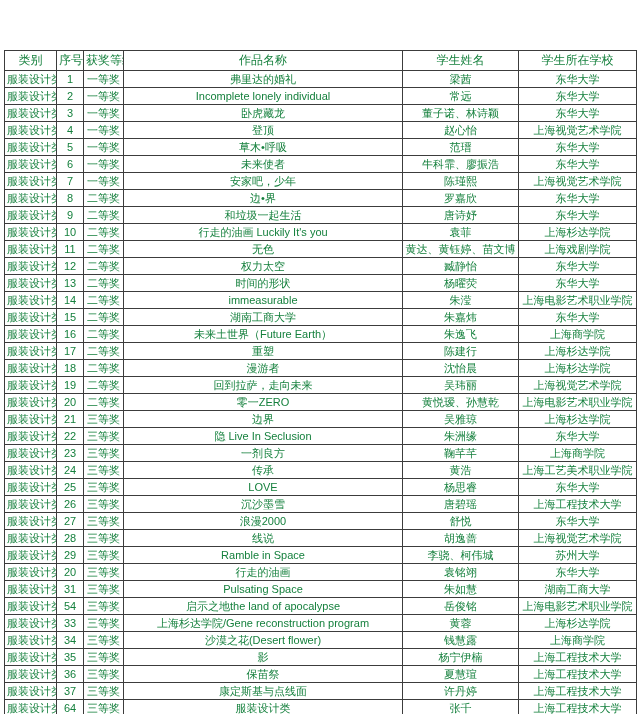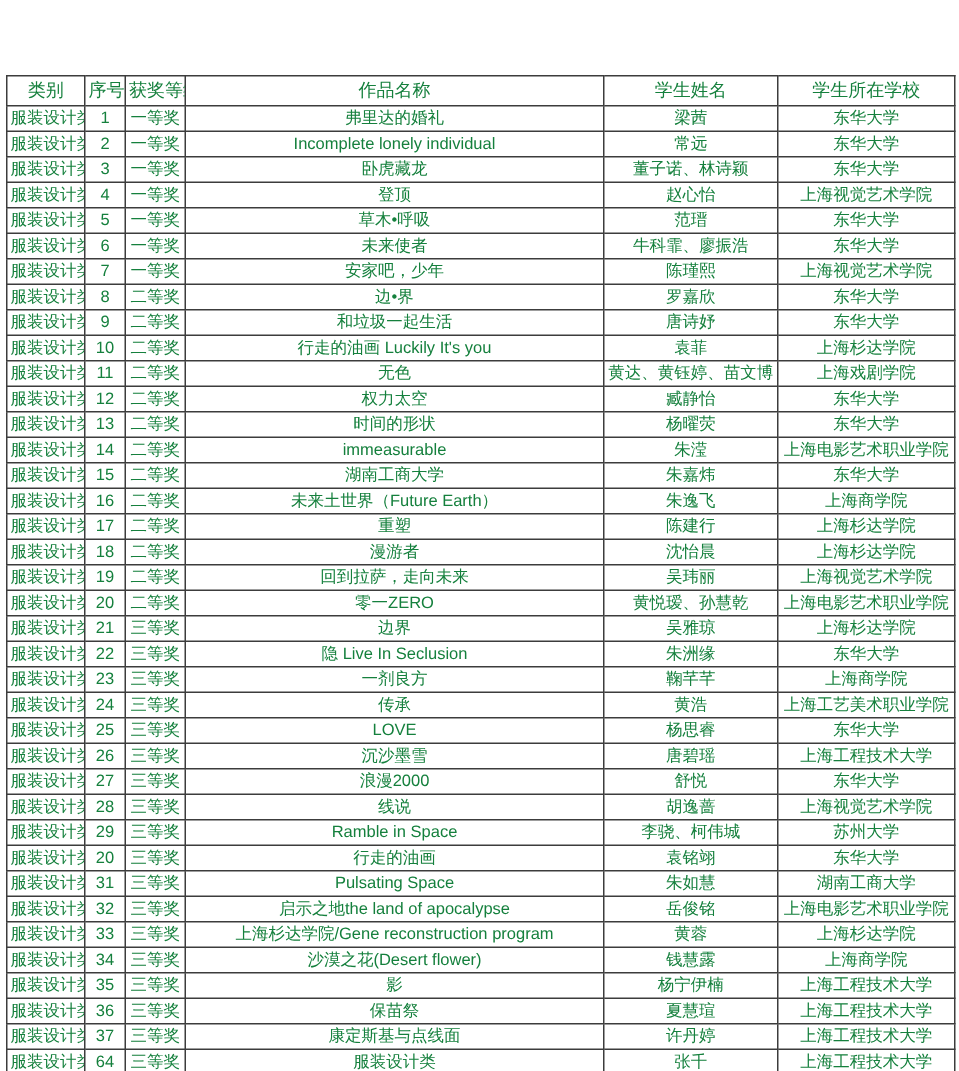--- a/index.html
+++ b/index.html
@@ -314,21 +314,21 @@
         <tr>
           <td>服装设计类</td>
           <td>31</td>
           <td>三等奖</td>
           <td>Pulsating Space</td>
           <td>朱如慧</td>
           <td>湖南工商大学</td>
         </tr>
         <tr>
           <td>服装设计类</td>
-          <td>32</td>
+          <td>54</td>
           <td>三等奖</td>
           <td>启示之地the land of apocalypse</td>
           <td>岳俊铭</td>
           <td>上海电影艺术职业学院</td>
         </tr>
         <tr>
           <td>服装设计类</td>
           <td>33</td>
           <td>三等奖</td>
           <td>上海杉达学院/Gene reconstruction program</td>

